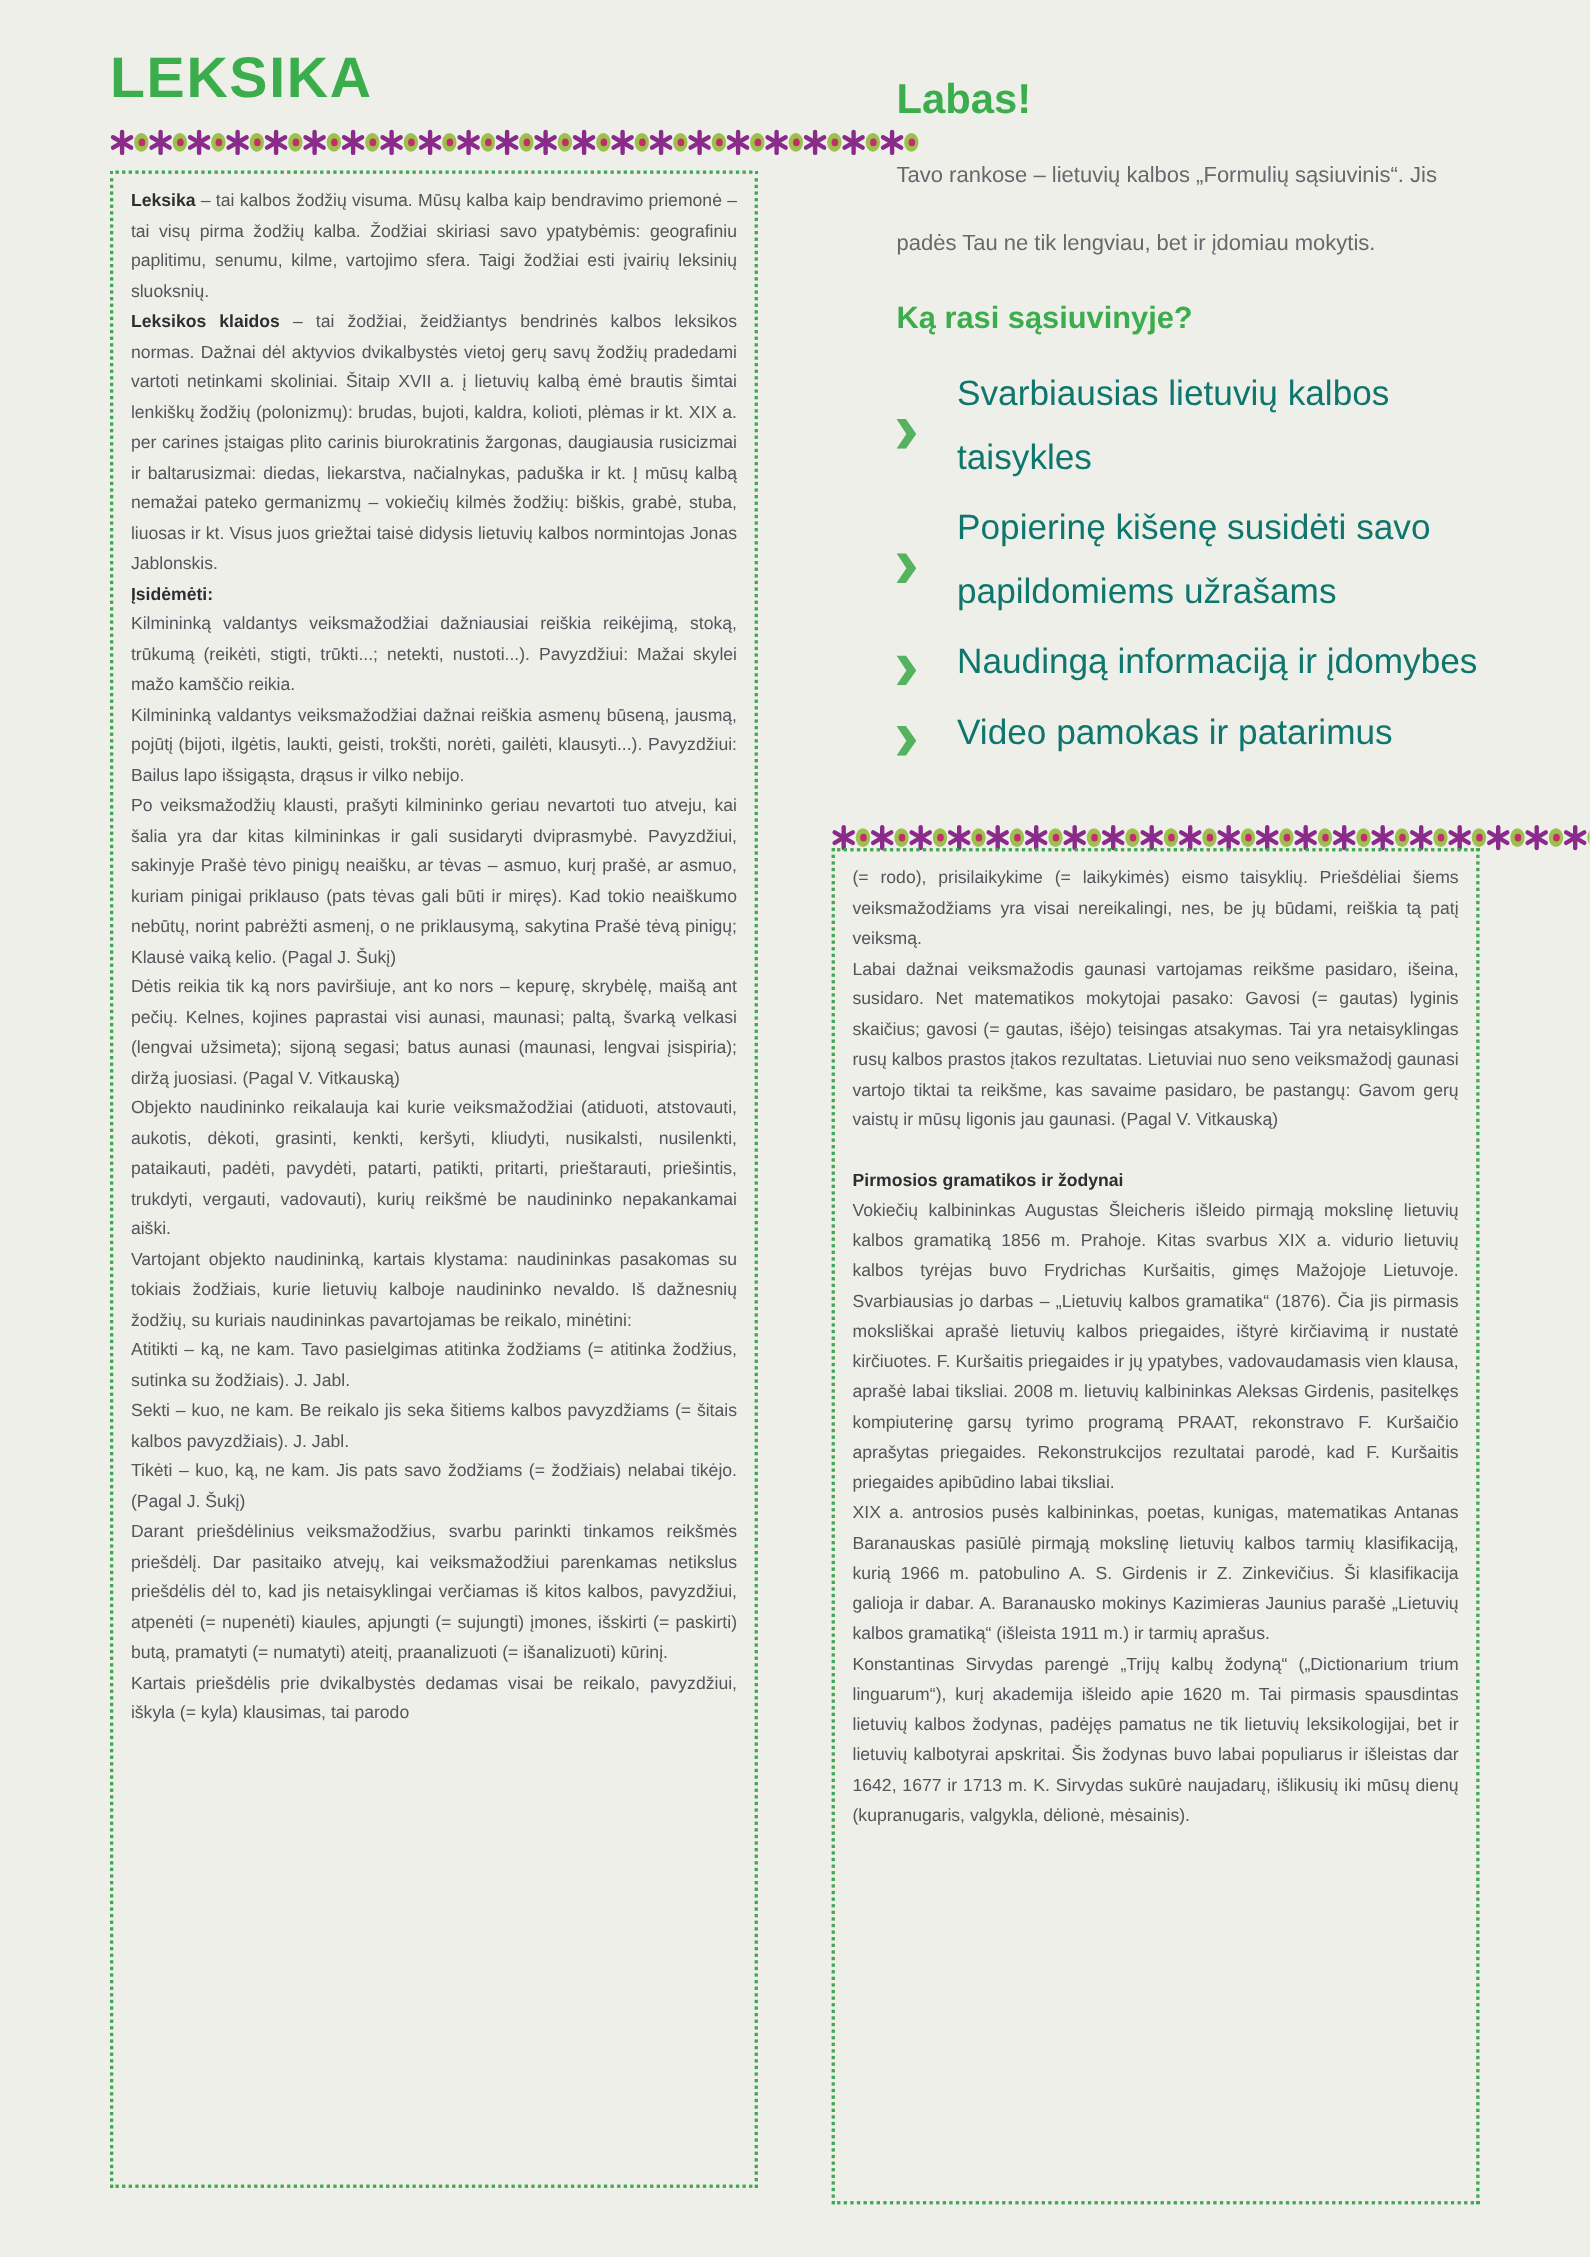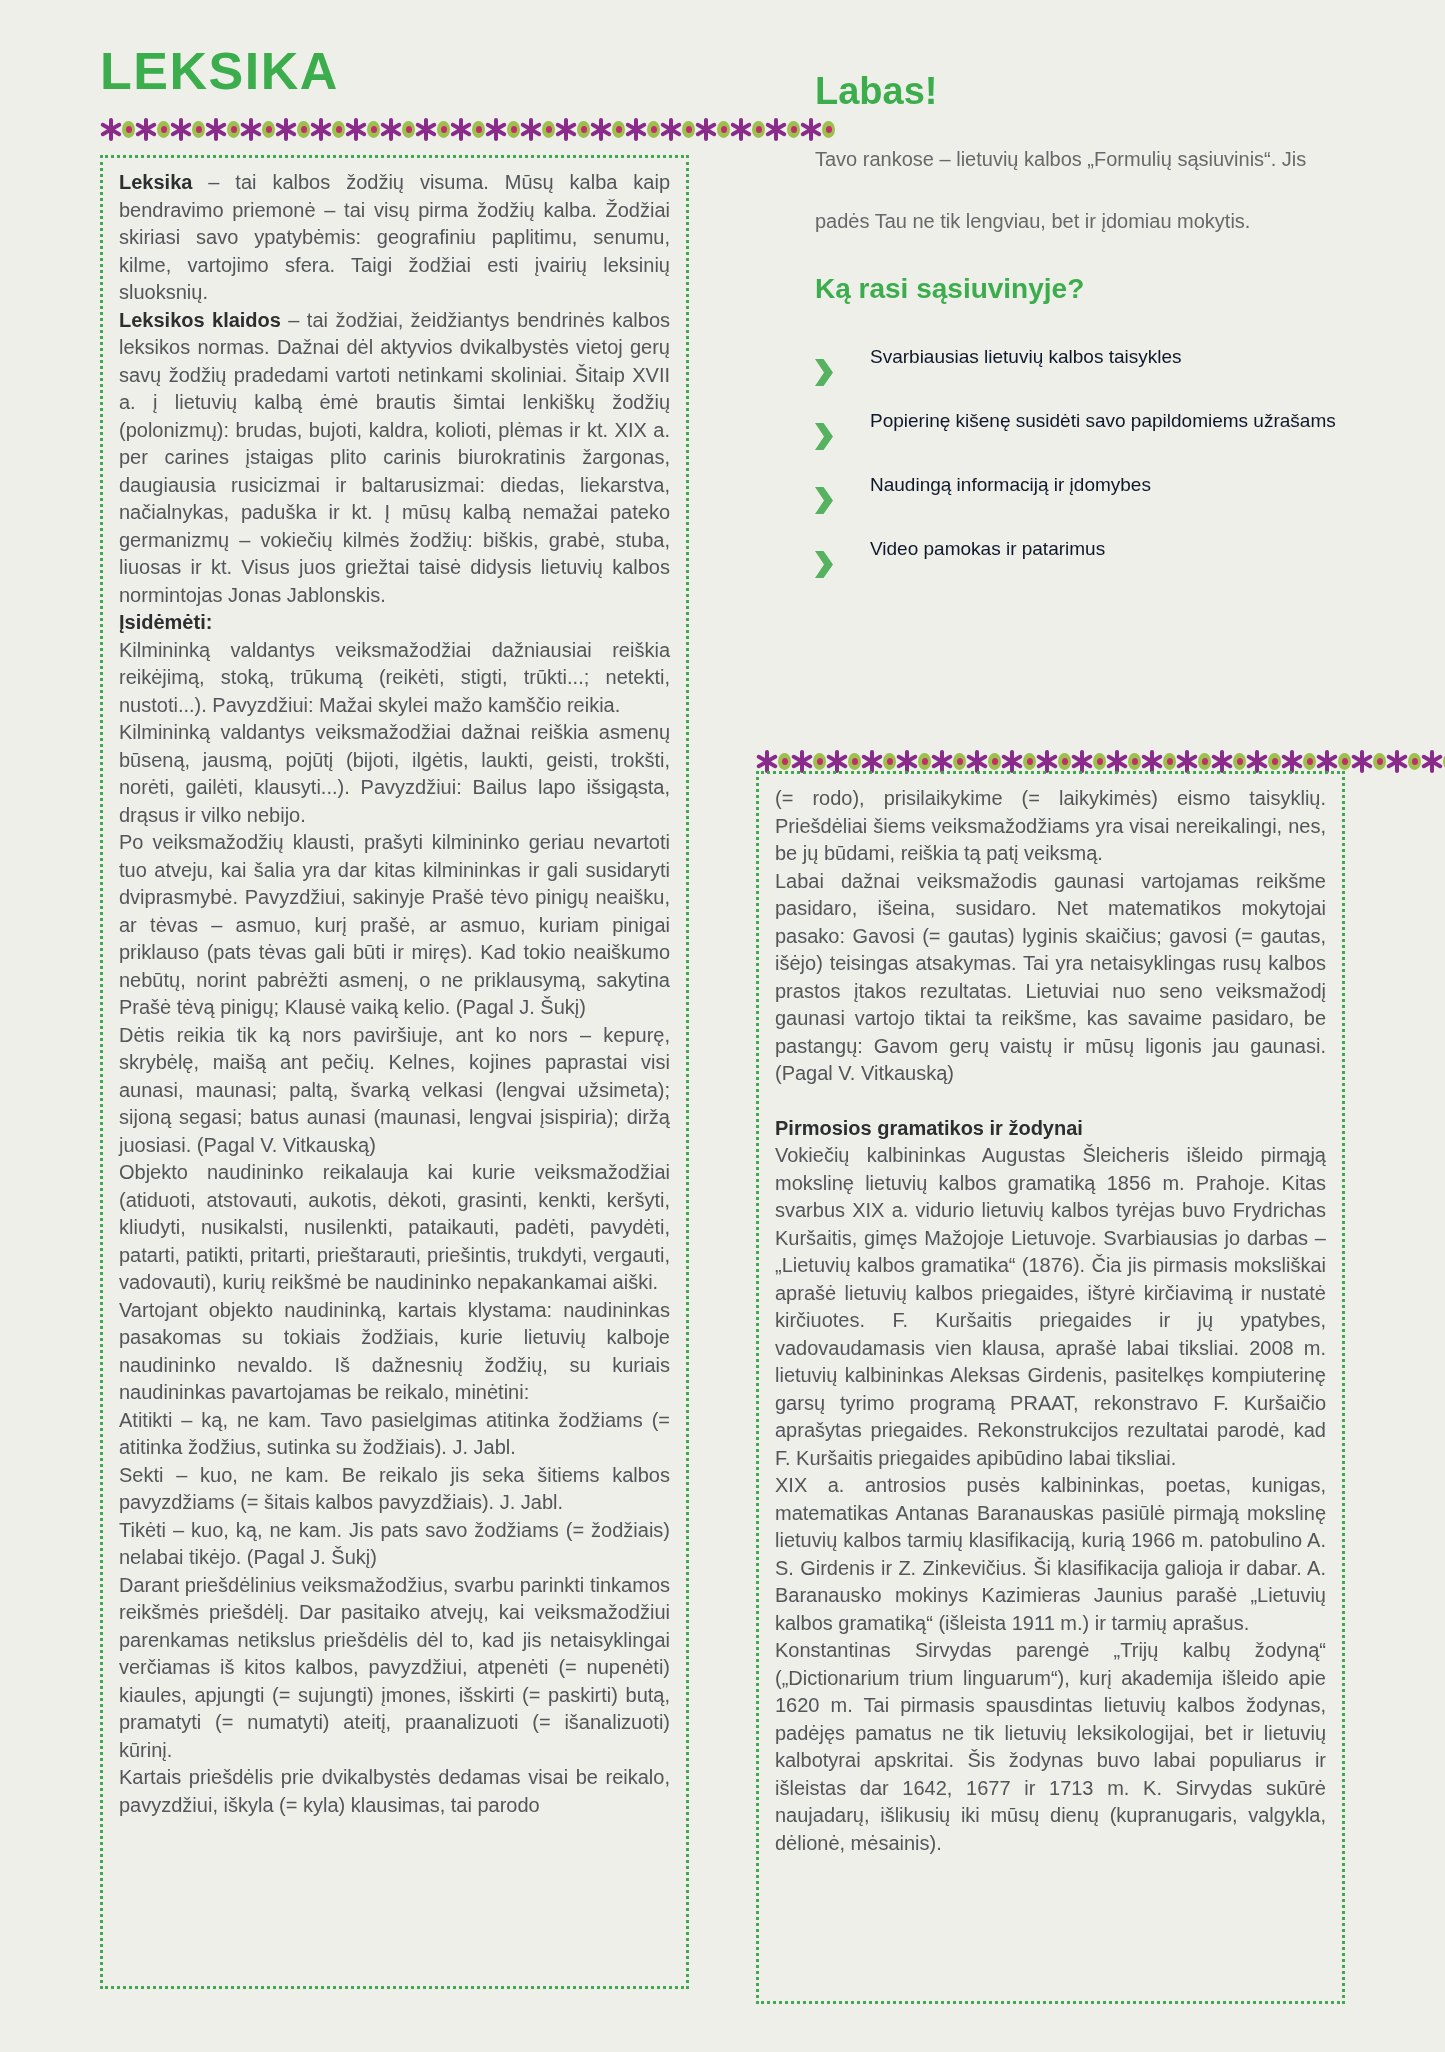--- a/index.html
+++ b/index.html
@@ -29,40 +29,40 @@
   .ast .bar2{transform:rotate(120deg);}
   .oval{
     width:13px;height:17px;background:#9dbf4e;border-radius:50%;
     display:flex;align-items:center;justify-content:center;flex:none;
   }
   .oval-dot{width:6px;height:7px;background:#c22e68;border-radius:50%;}
 
   .box{
     box-sizing:border-box;border:3px dotted #3fa851;
     padding:11px 16px;overflow:hidden;
-    font-size:20px;line-height:27.5px;color:#54555a;
+    font-size:16px;line-height:27.5px;color:#54555a;
     text-align:justify;
   }
   .box-left{margin-top:13px;height:1834px;}
   .box p{margin:0;}
   .box p.gap{margin-top:27px;}
   .box span.b{font-weight:700;color:#2d2e30;}
   .box span.i{}
   .box span.u{}
 
   h2.greeting{margin:6px 0 0;color:#3cad4c;font-size:38px;font-weight:700;line-height:42px;padding-left:59px;}
   p.intro{
     margin:16px 0 0;padding-left:59px;width:540px;box-sizing:content-box;
     color:#67686b;font-size:20px;line-height:62px;
   }
   h3.question{margin:16px 0 0;color:#3cad4c;font-size:28px;font-weight:700;line-height:42px;padding-left:59px;}
   ul.bullets{list-style:none;margin:18px 0 0;padding:0 0 0 59px;}
   ul.bullets li{
-    display:flex;align-items:flex-end;
-    color:#0f172a;font-size:19px;line-height:58px;
+    display:flex;align-items:center;
+    color:#0f766e;font-size:32px;line-height:58px;
     margin-bottom:6px;
   }
   .chev{flex:none;width:55px;padding-top:16px;color:#55b35f;}
   .chev svg{display:block;}
   .bl{display:block;max-width:486px;}
 
   .divider-right{position:absolute;top:662px;left:0;width:100%;}
   .box-right{position:absolute;top:707px;left:0;width:589px;height:1233px;}
 </style>
 </head>

